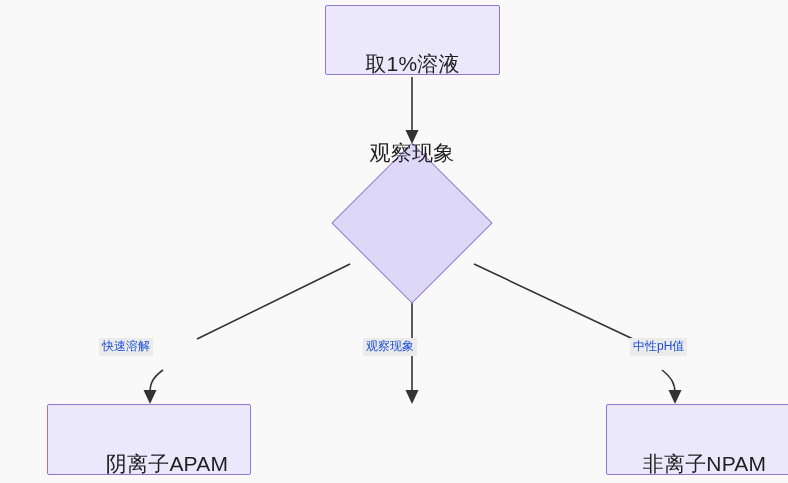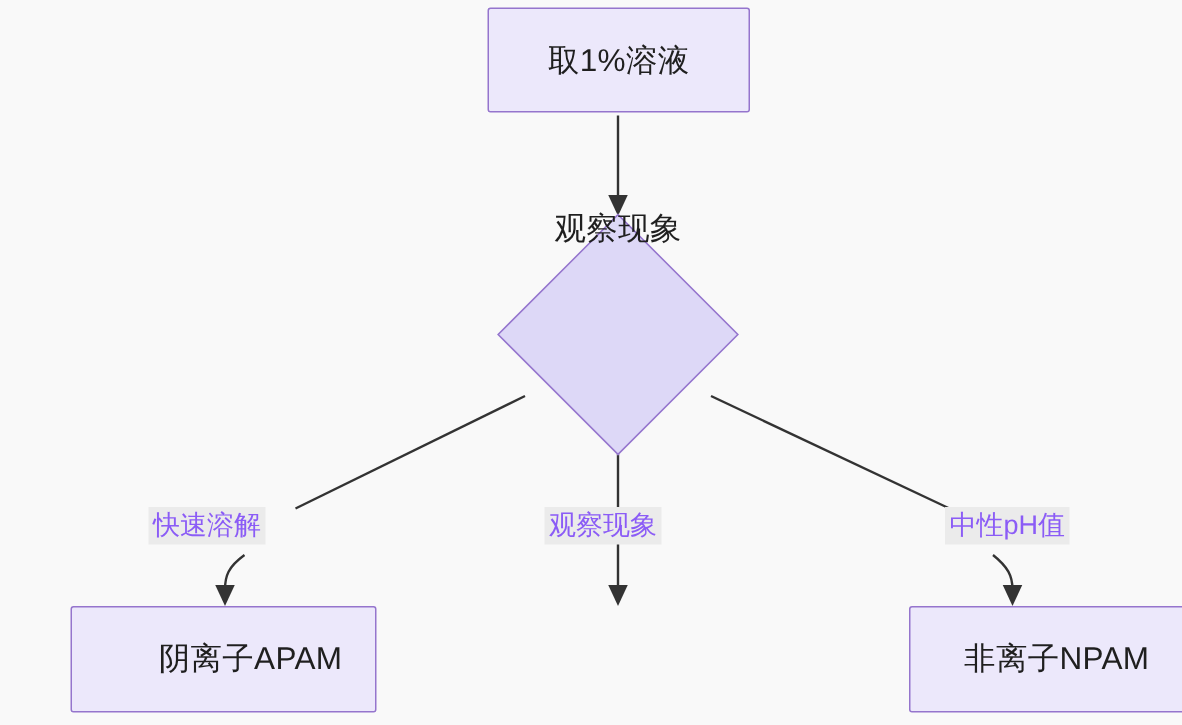--- a/index.html
+++ b/index.html
@@ -20,21 +20,21 @@
     left: 0;
     width: 788px;
     height: 483px;
   }
   .node-box {
     position: absolute;
     background: #ece8fb;
     border: 1.4px solid #9575cd;
     border-radius: 2px;
     display: flex;
-    align-items: center;
+    align-items: flex-end;
     justify-content: center;
     box-sizing: border-box;
   }
   .node-label {
     font-size: 21px;
     color: #1f1f1f;
     line-height: 1;
     white-space: nowrap;
     letter-spacing: 0.2px;
   }
@@ -61,22 +61,22 @@
     top: 0;
     left: 0;
     width: 100%;
     height: 100%;
     display: flex;
     justify-content: center;
   }
   .edge-label {
     position: absolute;
     background: #ebebeb;
-    color: #8b5cf6;
-    font-size: 18px;
+    color: #1d4ed8;
+    font-size: 12px;
     line-height: 1.15;
     padding: 2px 3px;
     white-space: nowrap;
     box-sizing: border-box;
   }
   .edge-svg {
     position: absolute;
     top: 0;
     left: 0;
     width: 788px;

